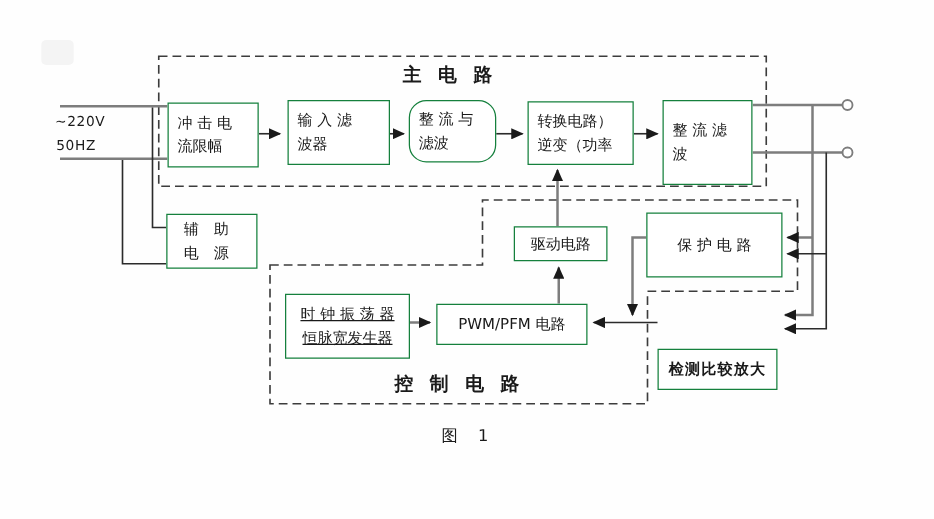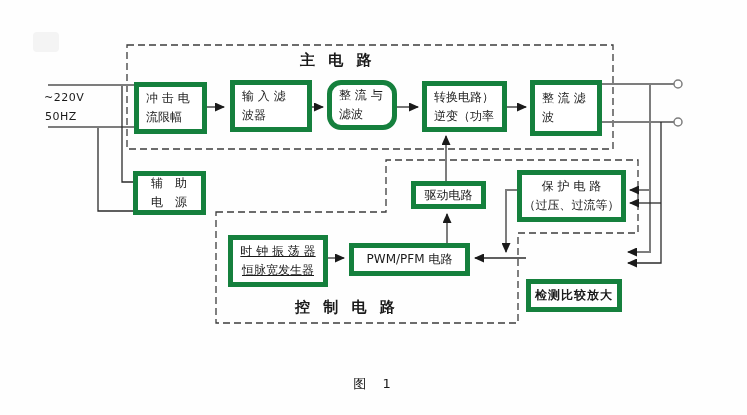--- a/index.html
+++ b/index.html
@@ -3,26 +3,26 @@
 <meta charset="utf-8">
 <style>
   html,body{margin:0;padding:0;background:#fff;}
   .stage{position:relative;width:747px;height:415px;background:#fefefe;overflow:hidden;
          font-family:"DejaVu Sans","Liberation Sans",sans-serif;color:#1a1a1a;}
   .stage svg{position:absolute;left:0;top:0;}
   .wg{stroke:#7d7d7d;stroke-width:2;fill:none;}
   .wb{stroke:#2b2b2b;stroke-width:1.3;fill:none;}
   .dash{stroke:#3c3c3c;stroke-width:1.3;fill:none;stroke-dasharray:7 4;}
   .term{fill:#fff;stroke:#7d7d7d;stroke-width:1.5;}
-  .blk{position:absolute;box-sizing:border-box;background:#fff;border:5px solid #15803d;
+  .blk{position:absolute;box-sizing:border-box;background:#fff;border:1px solid #15803d;
        font-size:12px;line-height:19px;display:flex;flex-direction:column;
        justify-content:center;padding:2px 7px;white-space:nowrap;}
   .ctr{align-items:center;text-align:center;padding:2px 2px;}
   .bold{font-weight:bold;letter-spacing:1px;}
-  .ttl{position:absolute;font-size:15px;font-weight:bold;letter-spacing:4px;}
+  .ttl{position:absolute;font-size:15px;font-weight:bold;letter-spacing:4px;text-align:center;}
   .lbl{position:absolute;font-size:11px;letter-spacing:0.5px;}
   .cap{position:absolute;font-size:13px;letter-spacing:6px;text-align:center;}
   .smudge{position:absolute;left:33px;top:32px;width:26px;height:20px;background:#f4f4f4;border-radius:4px;}
 </style>
 </head>
 <body>
 
 <div class="stage">
 
   <div class="smudge"></div>
@@ -73,21 +73,21 @@
     <div>波器</div>
   </div>
   <div class="blk" style="left:327px;top:80px;width:70px;height:50px;border-radius:14px;">
     <div>整 流 与</div>
     <div>滤波</div>
   </div>
   <div class="blk" style="left:422px;top:81px;width:85px;height:51px;">
     <div>转换电路）</div>
     <div>逆变（功率</div>
   </div>
-  <div class="blk" style="left:530px;top:80px;width:72px;height:56px;">
+  <div class="blk" style="left:530px;top:80px;width:72px;height:68px;">
     <div>整 流 滤</div>
     <div>波</div>
   </div>
 
   <div class="blk" style="left:133px;top:171px;width:73px;height:44px;padding-left:13px;">
     <div>辅　助</div>
     <div>电　源</div>
   </div>
 
   <div class="blk ctr" style="left:411px;top:181px;width:75px;height:28px;">
@@ -95,25 +95,24 @@
   </div>
   <div class="blk ctr" style="left:228px;top:235px;width:100px;height:52px;text-decoration:underline;">
     <div>时 钟 振 荡 器</div>
     <div>恒脉宽发生器</div>
   </div>
   <div class="blk ctr" style="left:349px;top:243px;width:121px;height:33px;">
     <div>PWM/PFM 电路</div>
   </div>
   <div class="blk ctr" style="left:517px;top:170px;width:109px;height:52px;">
     <div>保 护 电 路</div>
-    <div>（过压、过流等）</div>
   </div>
   <div class="blk ctr bold" style="left:526px;top:242px;width:96px;height:33px;margin-top:37px;">
     <div>检测比较放大</div>
   </div>
 
   <div class="ttl" style="left:300px;top:51px;width:120px;">主 电 路</div>
   <div class="ttl" style="left:295px;top:298px;width:145px;">控 制 电 路</div>
   <div class="lbl" style="left:44px;top:91px;">~220V</div>
   <div class="lbl" style="left:45px;top:110px;">50HZ</div>
-  <div class="cap" style="left:335px;top:375px;width:80px;">图 1</div>
+  <div class="cap" style="left:335px;top:340px;width:80px;">图 1</div>
 
 </div>
 
 </body></html>

